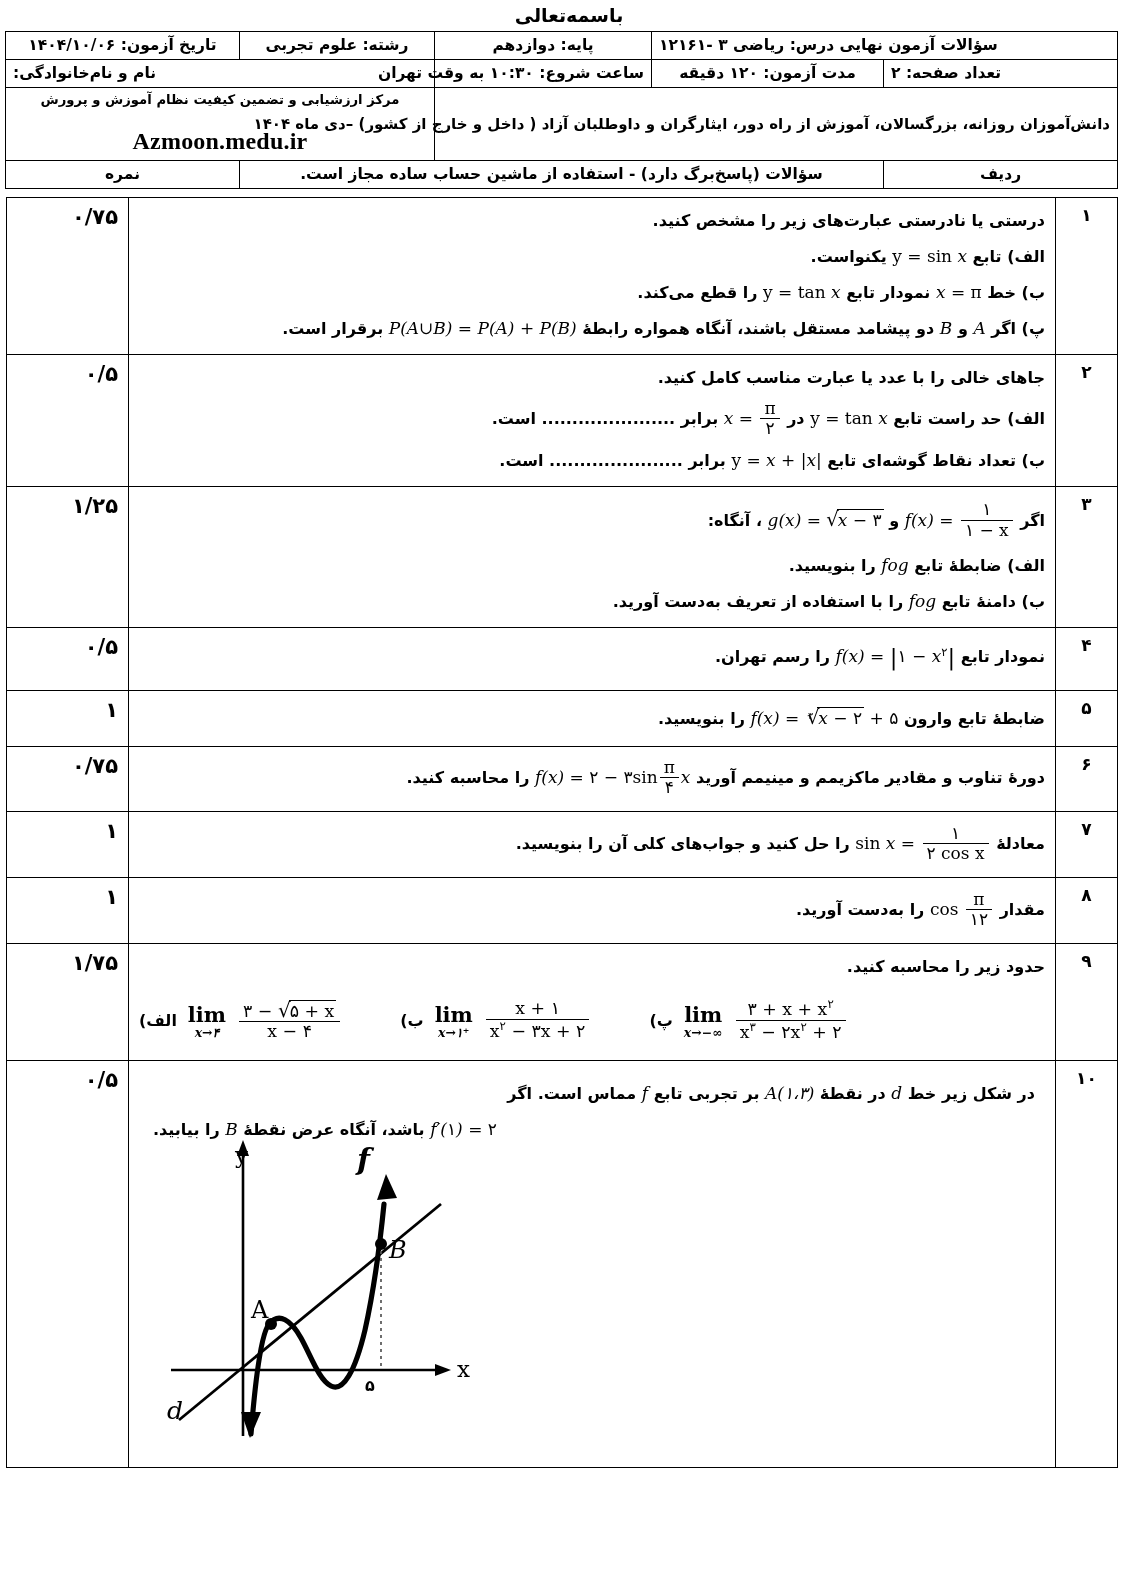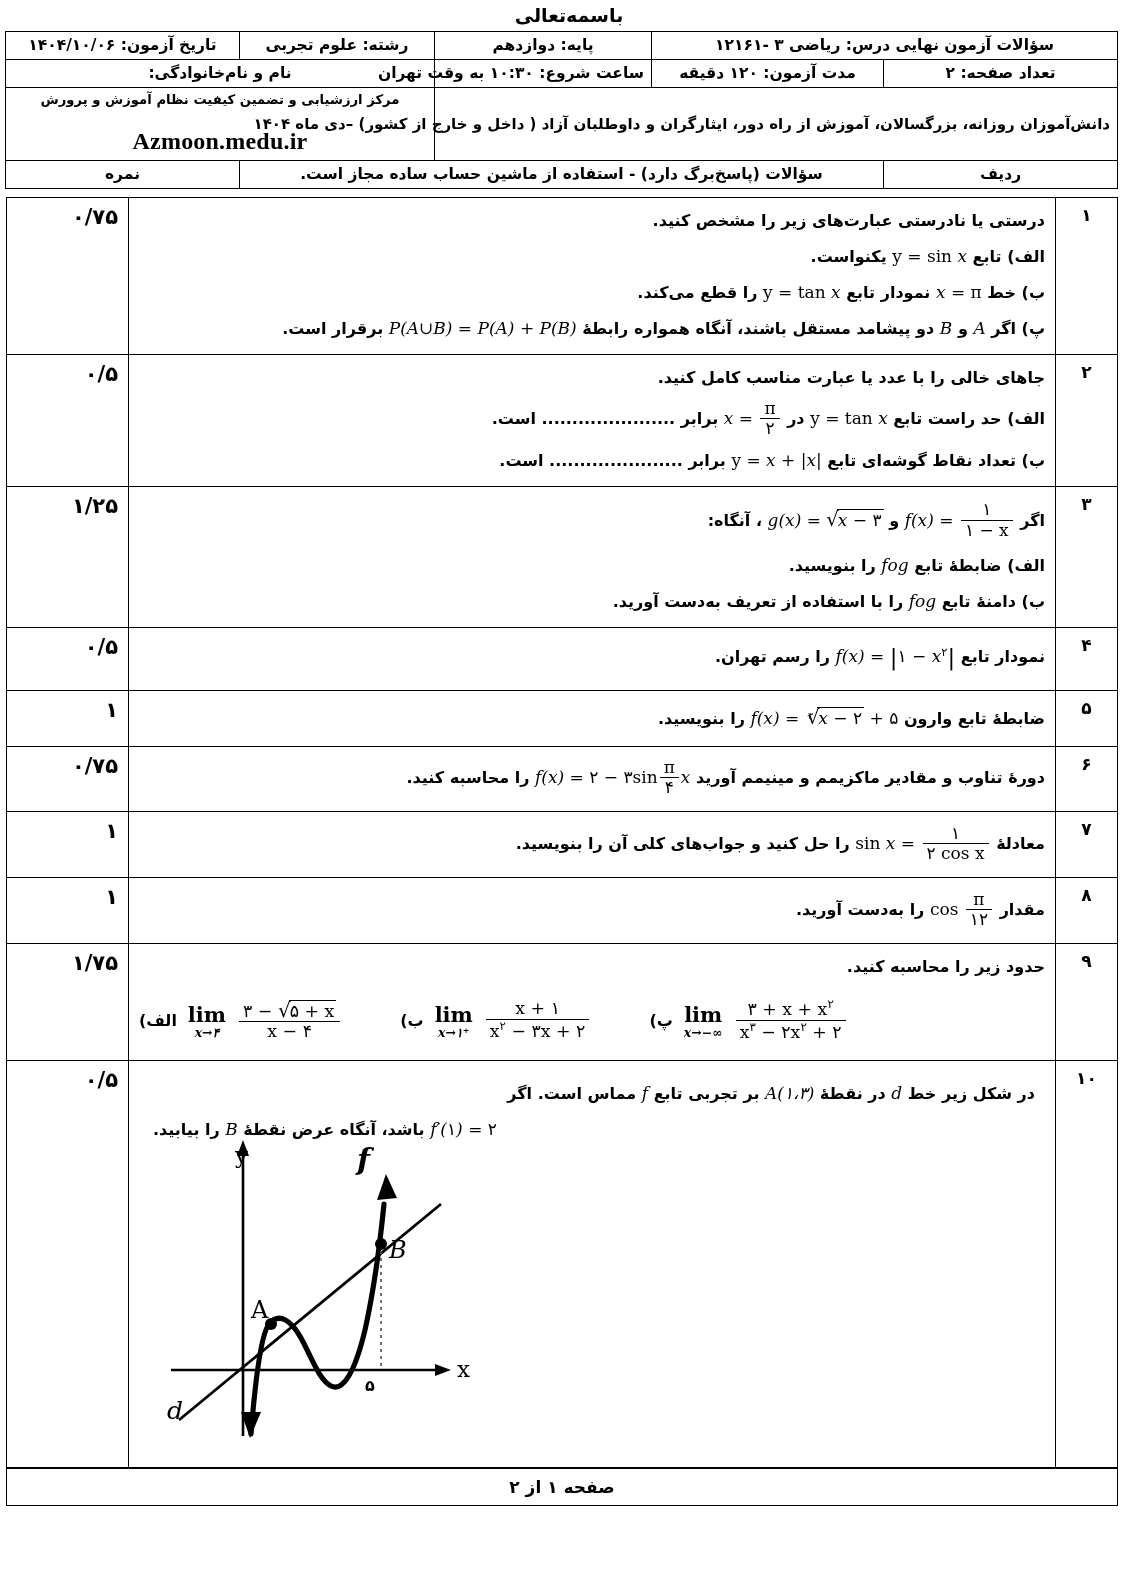--- a/index.html
+++ b/index.html
@@ -39,21 +39,21 @@
   table.hdr td {
     border: 1.6px solid #000;
     padding: 3px 7px;
     font-size: 15.5px;
     font-weight: bold;
     vertical-align: middle;
     white-space: nowrap;
     line-height: 1.35;
   }
   td.ctr { text-align: center; }
-  td.rgt { text-align: center; margin-top: 48px; }
+  td.rgt { text-align: left; margin-top: 48px; }
   .azmoon-url {
     font-family: "Liberation Serif", "DejaVu Serif", serif;
     font-size: 24px;
     font-weight: bold;
     letter-spacing: 0.2px;
     direction: ltr;
     text-align: center;
     margin-top: 17px;
   }
   .small-center {
@@ -515,21 +515,14 @@
           <div style="position:absolute;left:112px;top:148px;font-family:'DejaVu Serif',serif;font-size:24px;">A</div>
           <div style="position:absolute;left:250px;top:88px;font-family:'DejaVu Serif',serif;font-size:24px;font-style:italic;">B</div>
           <div style="position:absolute;left:226px;top:228px;font-size:16px;font-weight:bold;">۵</div>
         </div>
       </td>
       <td class="score">۰/۵</td>
     </tr>
   </tbody>
     </table>
 
-  <table class="ftr">
-    <tbody>
-        <tr>
-      <td>صفحه ۱ از ۲</td>
-    </tr>
-  </tbody>
-    </table>
 
 </div>
 
 </body></html>

